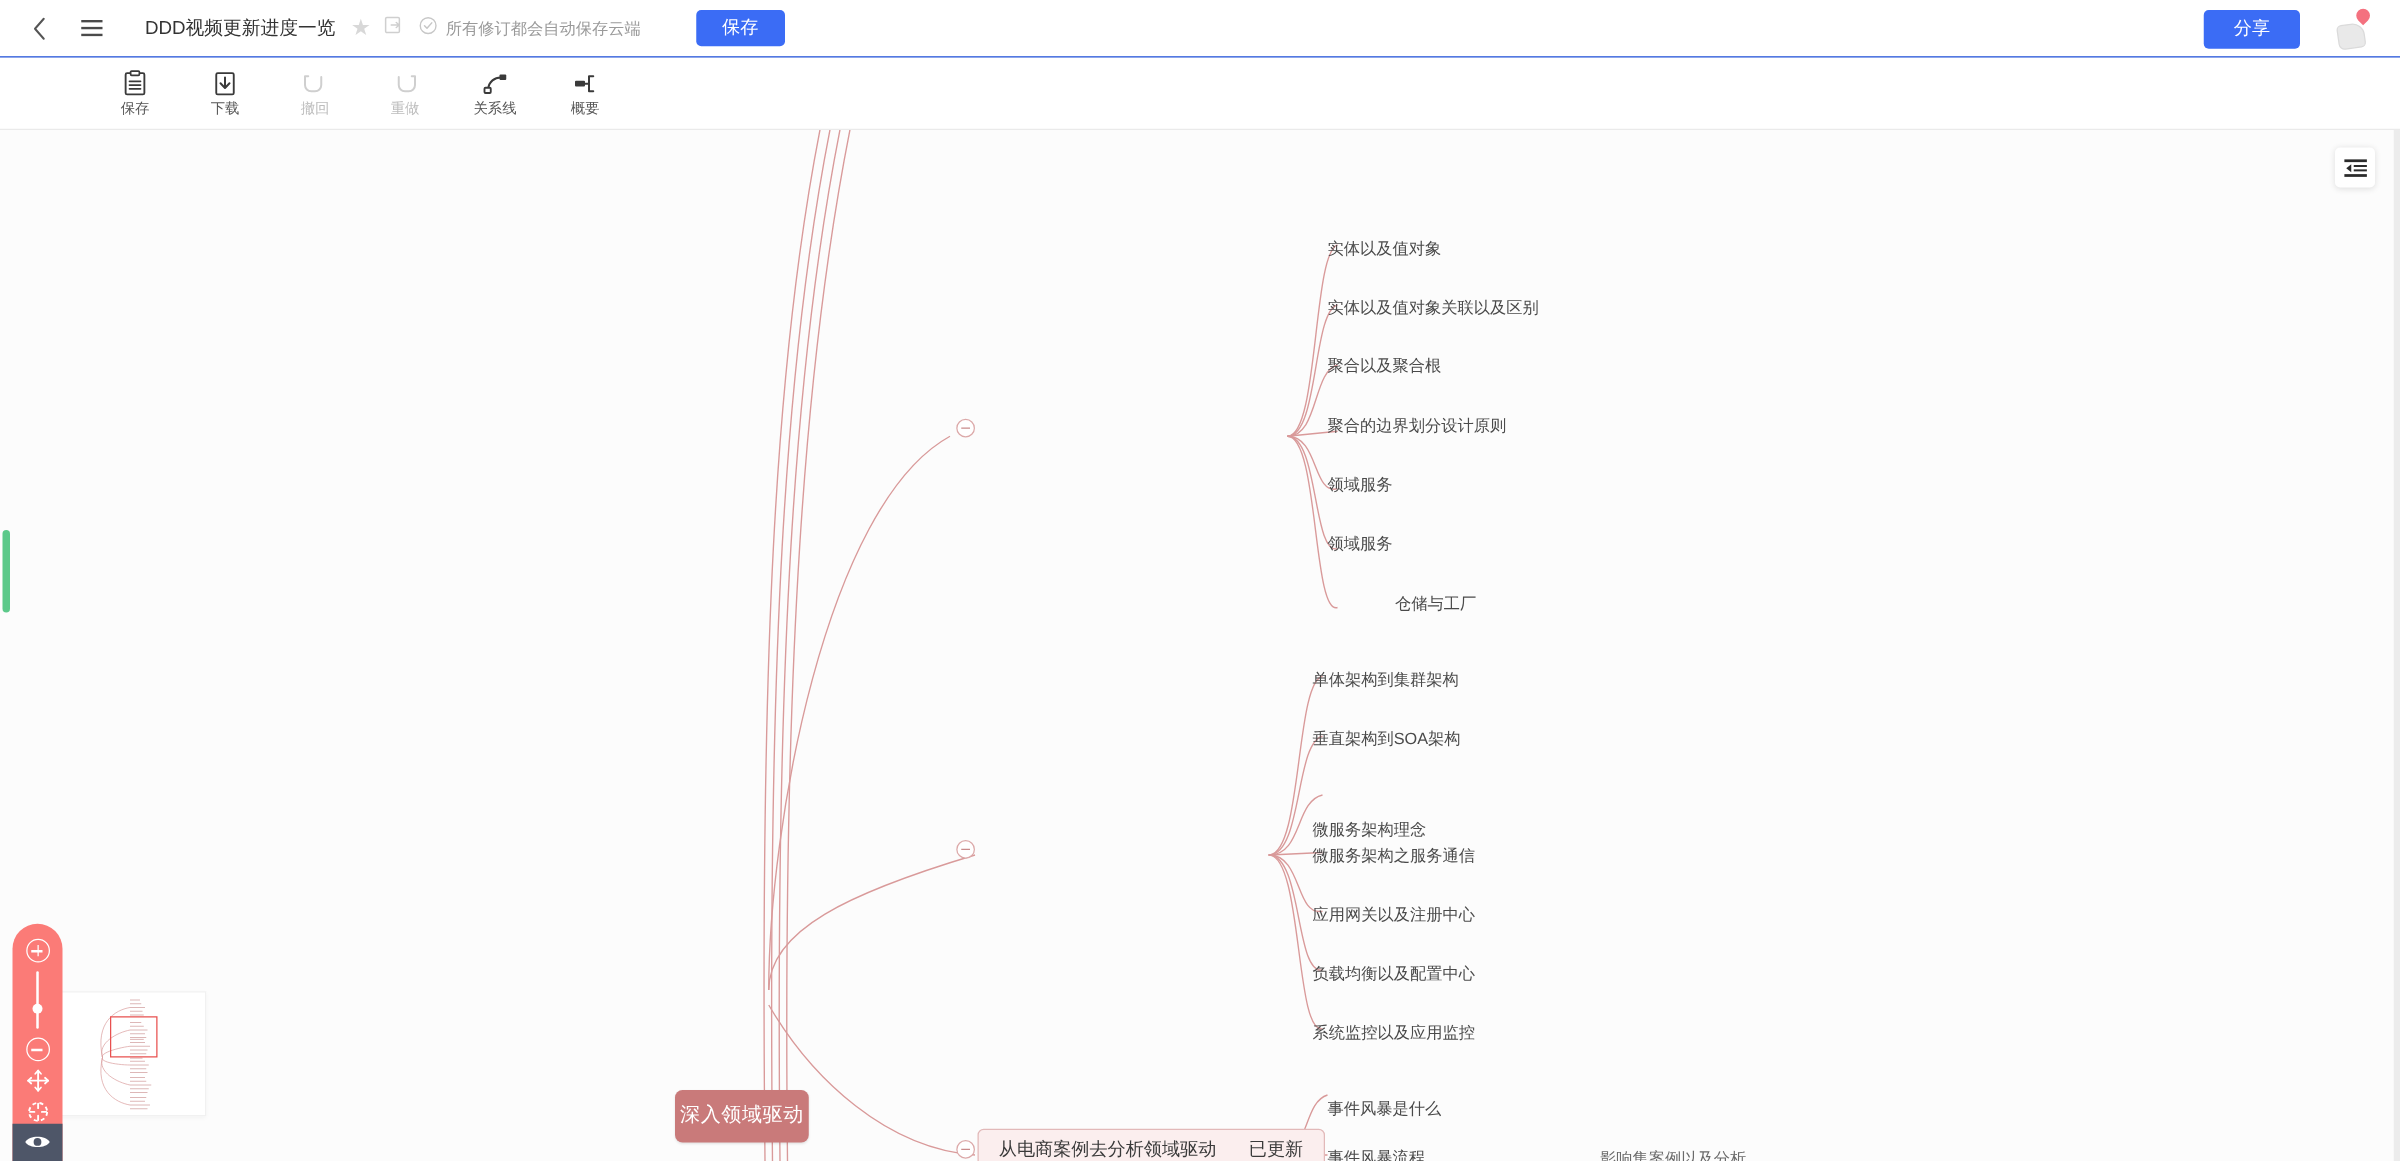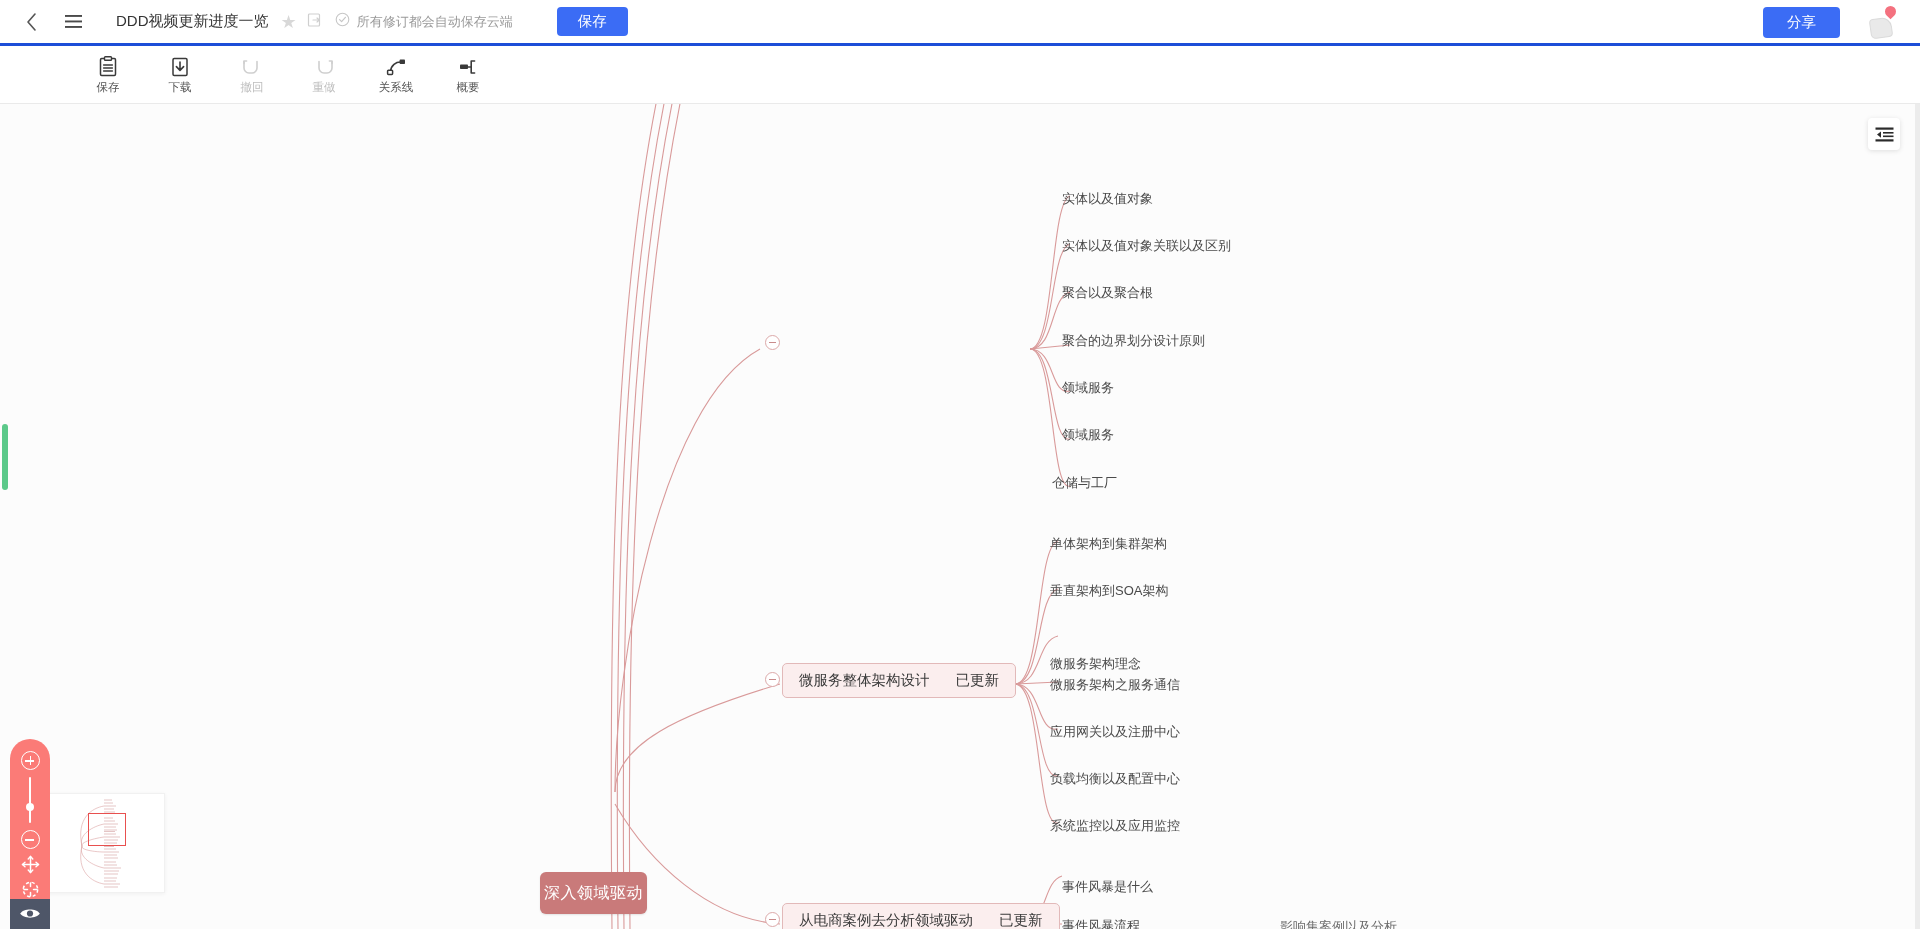--- a/index.html
+++ b/index.html
@@ -10,21 +10,21 @@
     background: #ffffff;
     font-family: "Liberation Sans", "DejaVu Sans", sans-serif;
   }
 
   
   .topbar {
     position: absolute; top: 0; left: 0;
     width: 1920px; height: 46px;
     background: #ffffff;
     display: flex; align-items: center;
-    border-bottom: 3px solid #1d4ed8;
+    border-bottom: 1px solid #1d4ed8;
     z-index: 40;
   }
   .tb-icon-btn {
     width: 34px; height: 34px;
     display: flex; align-items: center; justify-content: center;
     cursor: pointer; color: #4a4a4a;
   }
   .tb-back { margin-left: 14px; }
   .tb-menu { margin-left: 8px; }
   .doc-title {
@@ -377,26 +377,23 @@
   <div class="node node-root" style="left:540px; top:768px;">深入领域驱动</div>
 
   <div class="collapse-dot" style="left:765px; top:231px;"></div>
 
   <div class="node node-leaf" style="left:1062px; top:86px;">实体以及值对象</div>
   <div class="node node-leaf" style="left:1062px; top:133px;">实体以及值对象关联以及区别</div>
   <div class="node node-leaf" style="left:1062px; top:180px;">聚合以及聚合根</div>
   <div class="node node-leaf" style="left:1062px; top:228px;">聚合的边界划分设计原则</div>
   <div class="node node-leaf" style="left:1062px; top:275px;">领域服务</div>
   <div class="node node-leaf" style="left:1062px; top:322px;">领域服务</div>
-  <div class="node node-leaf" style="left:1052px; top:370px;">仓储与工厂</div>
+  <div class="node node-leaf" style="left:1116px; top:370px;">仓储与工厂</div>
 
   <div class="collapse-dot" style="left:765px; top:568px;"></div>
-  <div class="node node-branch" style="left:782px; top:559px;">
-    <span>微服务整体架构设计</span><span class="upd">已更新</span>
-  </div>
 
   <div class="node node-leaf" style="left:1050px; top:431px;">单体架构到集群架构</div>
   <div class="node node-leaf" style="left:1050px; top:478px;">垂直架构到SOA架构</div>
   <div class="node node-leaf" style="left:1050px; top:525px;margin-top:26px;">微服务架构理念</div>
   <div class="node node-leaf" style="left:1050px; top:572px;">微服务架构之服务通信</div>
   <div class="node node-leaf" style="left:1050px; top:619px;">应用网关以及注册中心</div>
   <div class="node node-leaf" style="left:1050px; top:666px;">负载均衡以及配置中心</div>
   <div class="node node-leaf" style="left:1050px; top:713px;">系统监控以及应用监控</div>
 
   <div class="collapse-dot" style="left:765px; top:808px;"></div>

